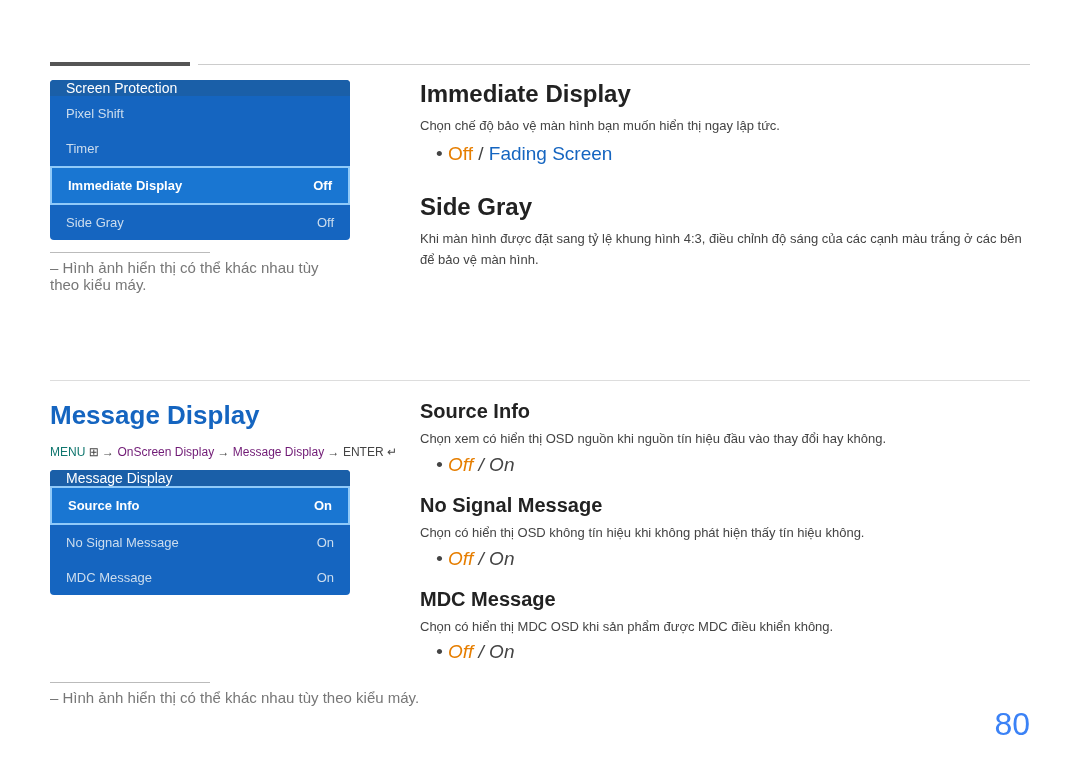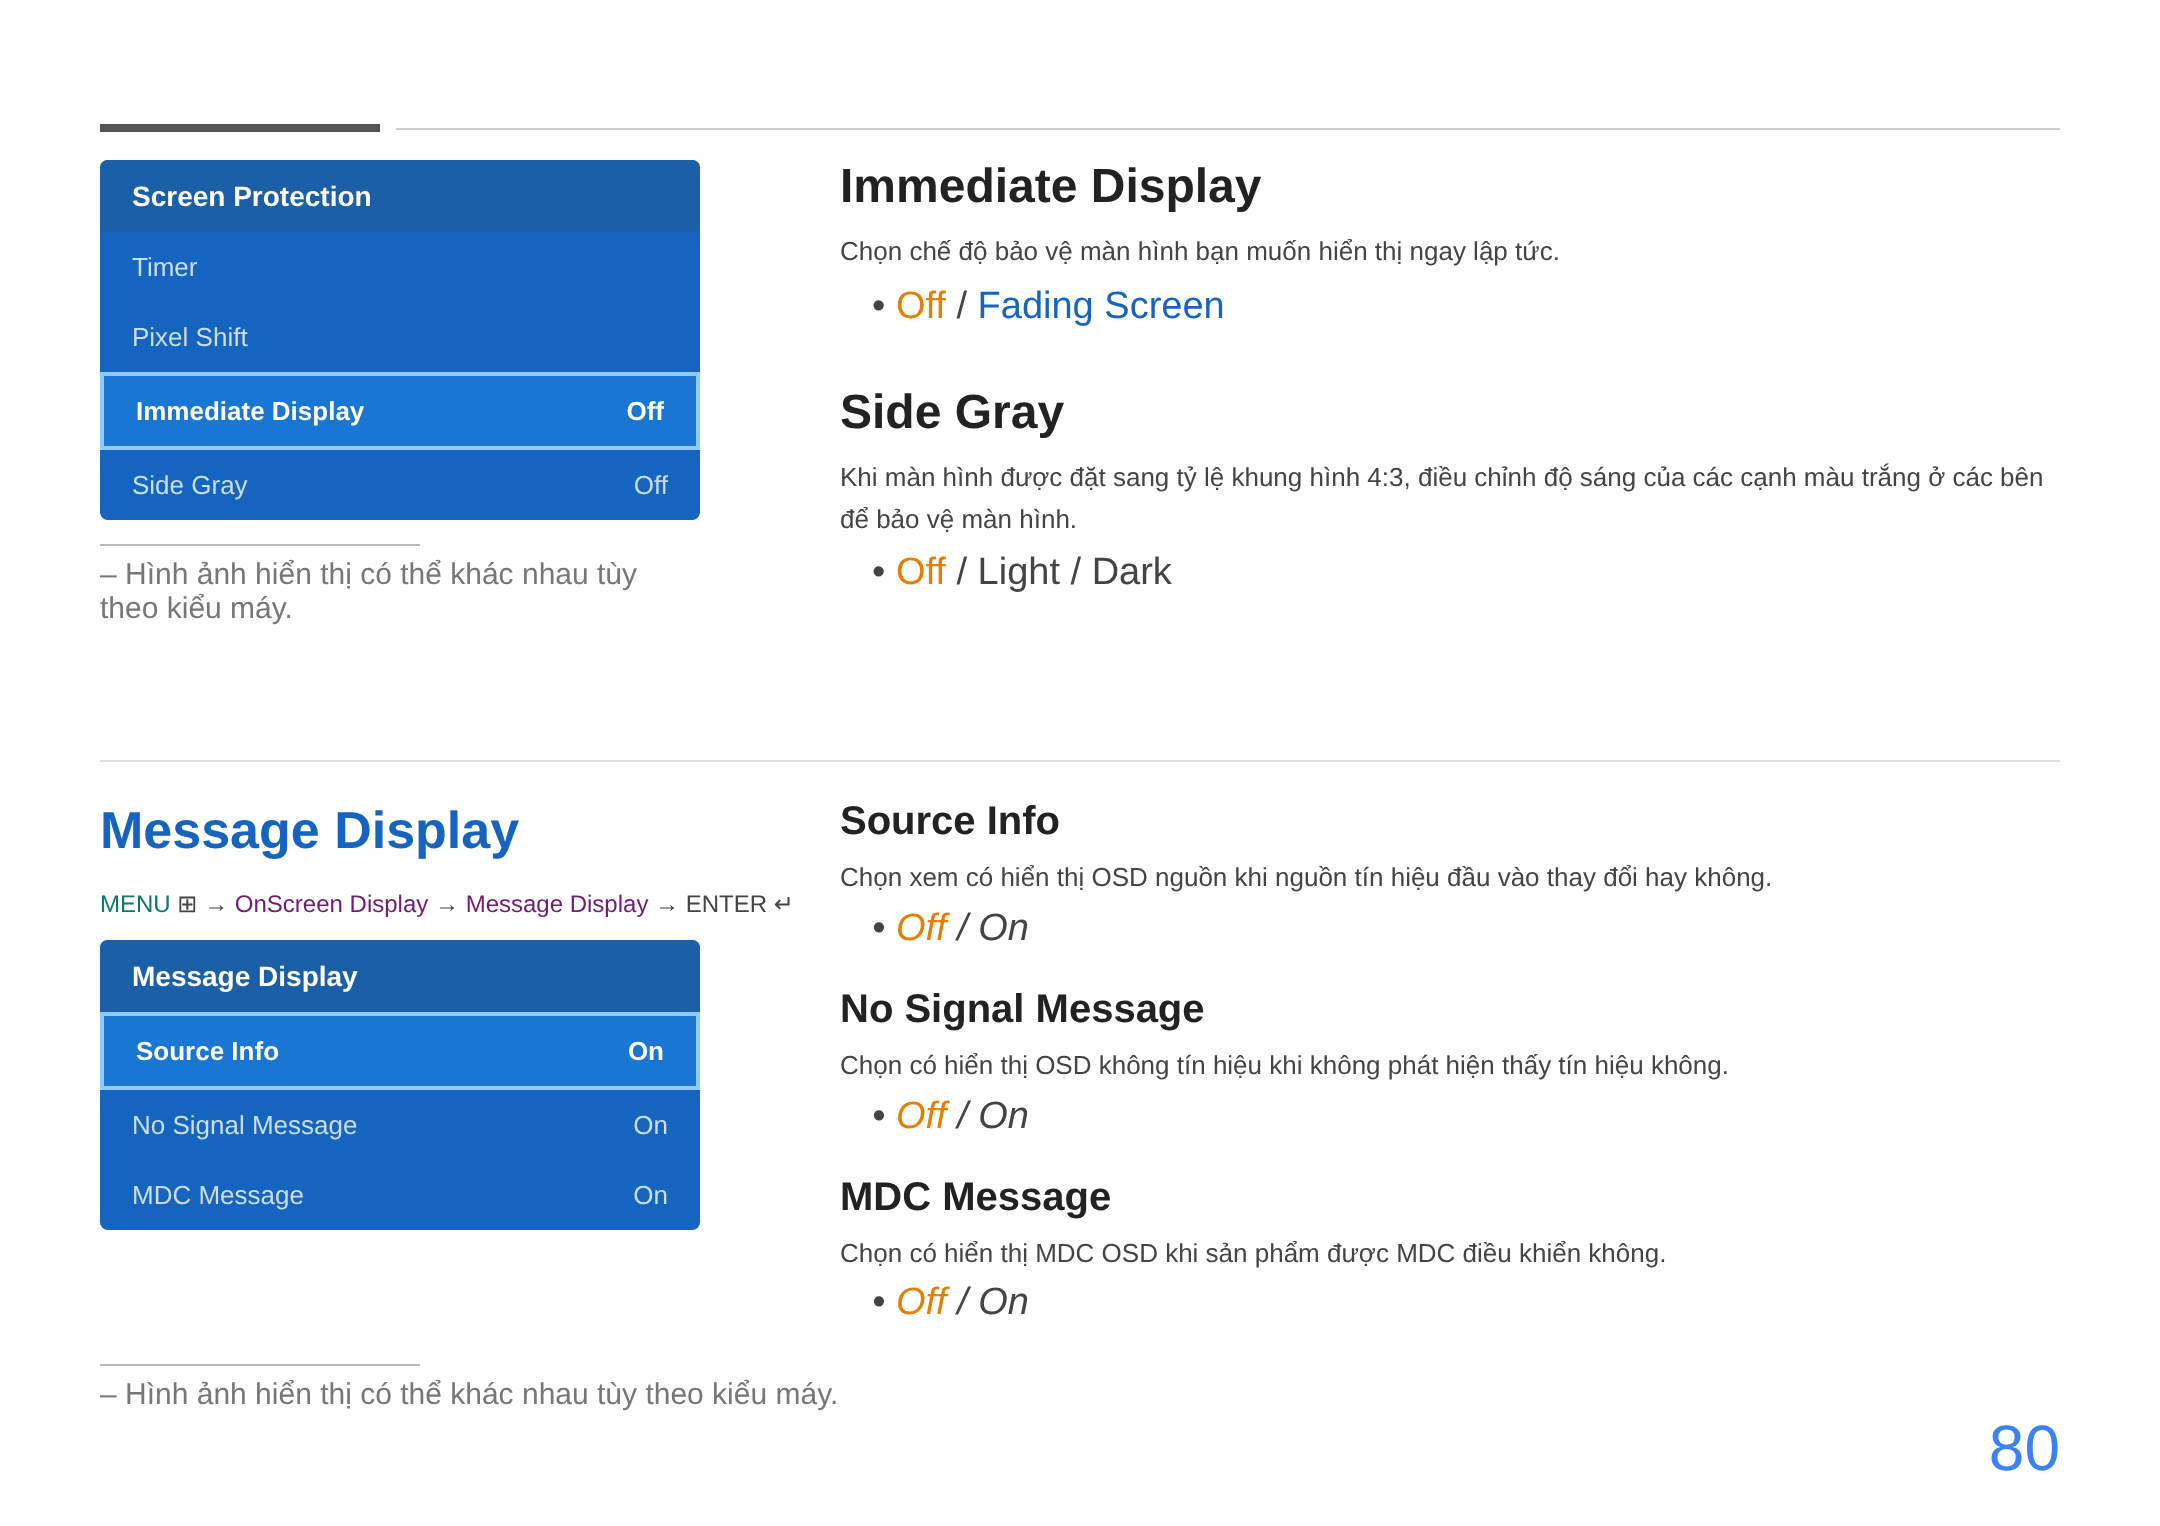--- a/index.html
+++ b/index.html
@@ -42,24 +42,24 @@
       width: 300px;
     }
 
     .menu-box {
       background: #1565c0;
       border-radius: 4px;
       overflow: hidden;
     }
     .menu-box-header {
       background: #1a5fa8;
-      padding: 10px 16px;
+      padding: 0 16px;
       color: #fff;
       font-size: 14px;
-      font-weight: bold;
+      font-weight: normal;
     }
     .menu-item {
       padding: 10px 16px;
       color: #cde;
       font-size: 13px;
       display: flex;
       justify-content: space-between;
       align-items: center;
     }
     .menu-item.active {
@@ -203,25 +203,25 @@
 
 <div class="top-dividers">
   <div class="divider-thick"></div>
   <div class="divider-thin"></div>
 </div>
 
 <div class="left-panel">
   <div class="menu-box">
     <div class="menu-box-header">Screen Protection</div>
     <div class="menu-item">
+      <span>Pixel Shift</span>
+      <span class="item-value"></span>
+    </div>
+    <div class="menu-item">
       <span>Timer</span>
-      <span class="item-value"></span>
-    </div>
-    <div class="menu-item">
-      <span>Pixel Shift</span>
       <span class="item-value"></span>
     </div>
     <div class="menu-item active">
       <span>Immediate Display</span>
       <span class="item-value">Off</span>
     </div>
     <div class="menu-item">
       <span>Side Gray</span>
       <span class="item-value">Off</span>
     </div>
@@ -236,26 +236,20 @@
   <ul class="bullet-list">
     <li>
       <span class="orange">Off</span>
       <span> / </span>
       <span class="blue-link">Fading Screen</span>
     </li>
   </ul>
 
   <h2 class="section-title">Side Gray</h2>
   <p class="section-desc">Khi màn hình được đặt sang tỷ lệ khung hình 4:3, điều chỉnh độ sáng của các cạnh màu trắng ở các bên để bảo vệ màn hình.</p>
-  <ul class="bullet-list">
-    <li>
-      <span class="orange">Off</span>
-      <span> / Light / Dark</span>
-    </li>
-  </ul>
 </div>
 
 <div class="bottom-divider"></div>
 
 <h1 class="message-display-title">Message Display</h1>
 
 <div class="menu-breadcrumb">
   <span class="bc-bold">MENU </span>
   <span>⊞</span>
   <span> → </span>

